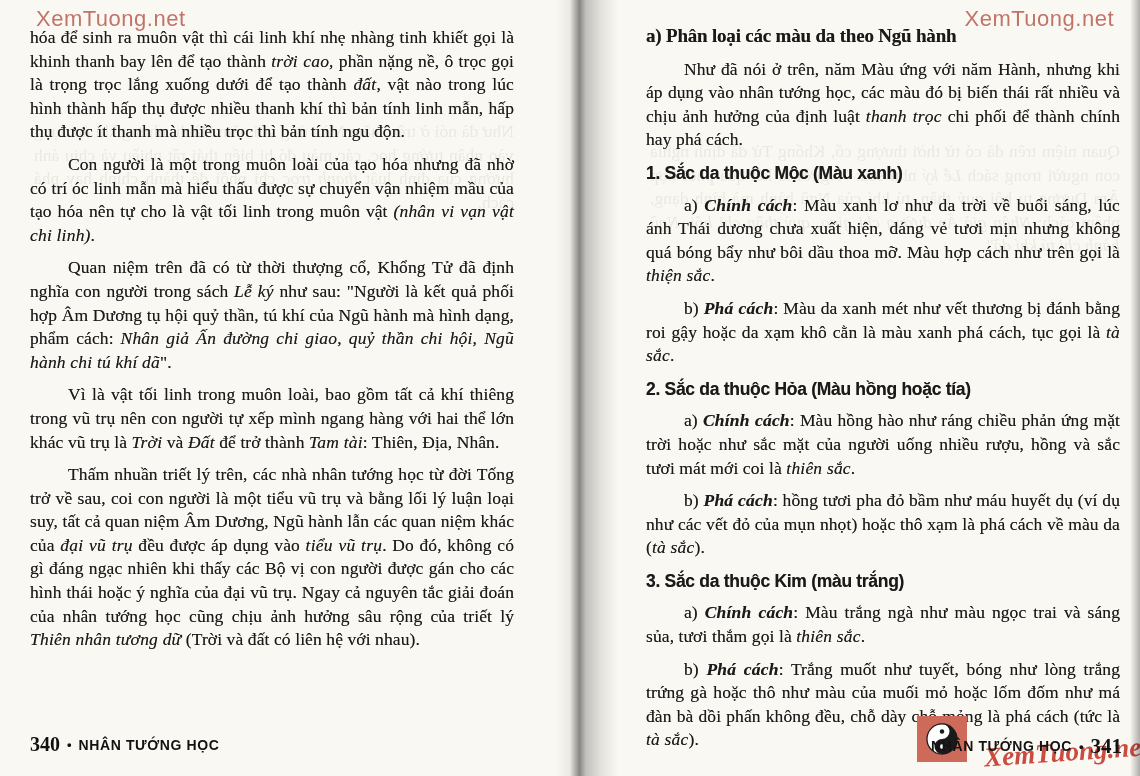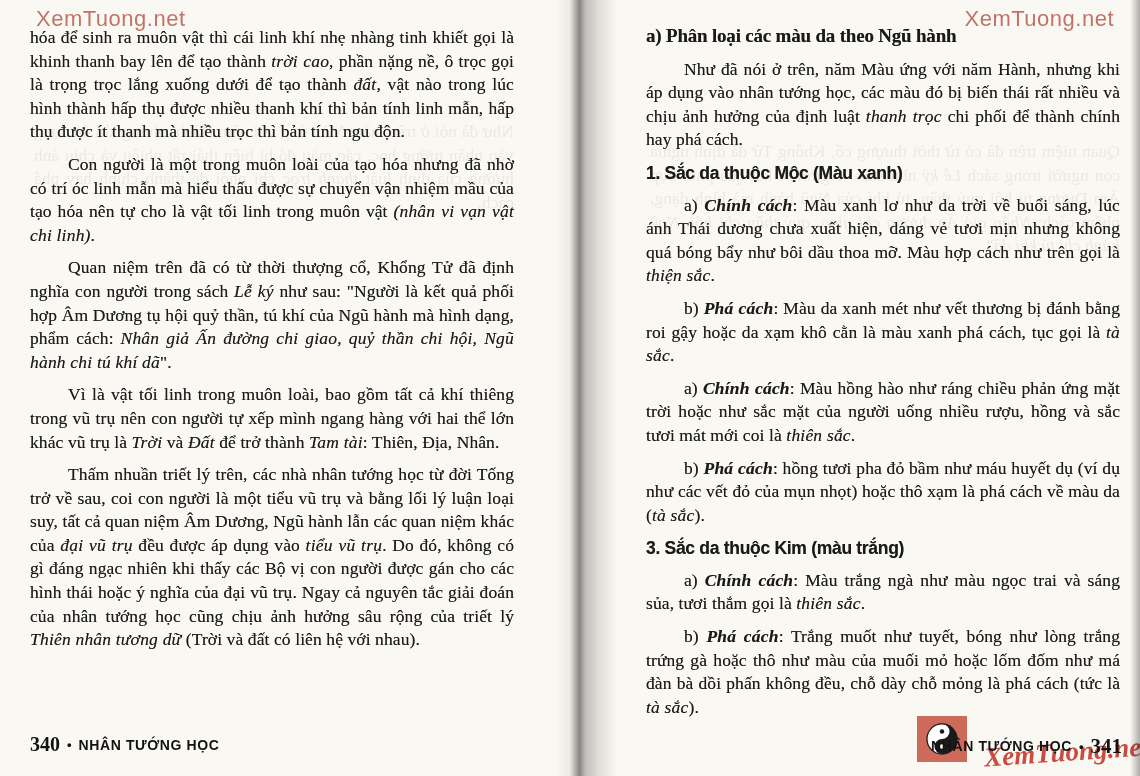--- a/index.html
+++ b/index.html
@@ -167,20 +167,21 @@
   <div id="right-page" class="page">
     <div id="ghost-right" class="ghost"><span>Quan niệm trên đã có từ thời thượng cổ, Khổng Tử đã định nghĩa con người trong sách </span><i>Lễ ký</i><span> như sau: "Người là kết quả phối hợp Âm Dương tụ hội quỷ thần, tú khí của Ngũ hành mà hình dạng, phẩm cách: </span><i>Nhân giả Ấn đường chi giao, quỷ thần chi hội, Ngũ hành chi tú khí dã</i><span>".</span></div>
     <div id="right-col" class="text-col">
       <div class="sec-heading">a) Phân loại các màu da theo Ngũ hành</div>
       <p class="para"><span>Như đã nói ở trên, năm Màu ứng với năm Hành, nhưng khi áp dụng vào nhân tướng học, các màu đó bị biến thái rất nhiều và chịu ảnh hưởng của định luật </span><i>thanh trọc</i><span> chi phối để thành chính hay phá cách.</span></p>
 
       <div class="sub-heading">1. Sắc da thuộc Mộc (Màu xanh)</div>
       <p class="para"><span>a) </span><i style="font-weight: bold;">Chính cách</i><span>: Màu xanh lơ như da trời về buổi sáng, lúc ánh Thái dương chưa xuất hiện, dáng vẻ tươi mịn nhưng không quá bóng bẩy như bôi dầu thoa mỡ. Màu hợp cách như trên gọi là </span><i>thiện sắc</i><span>.</span></p>
       <p class="para"><span>b) </span><i style="font-weight: bold;">Phá cách</i><span>: Màu da xanh mét như vết thương bị đánh bằng roi gậy hoặc da xạm khô cằn là màu xanh phá cách, tục gọi là </span><i>tà sắc</i><span>.</span></p>
 
+      <div class="sub-heading">2. Sắc da thuộc Hỏa (Màu hồng hoặc tía)</div>
       <p class="para"><span>a) </span><i style="font-weight: bold;">Chính cách</i><span>: Màu hồng hào như ráng chiều phản ứng mặt trời hoặc như sắc mặt của người uống nhiều rượu, hồng và sắc tươi mát mới coi là </span><i>thiên sắc</i><span>.</span></p>
       <p class="para"><span>b) </span><i style="font-weight: bold;">Phá cách</i><span>: hồng tươi pha đỏ bầm như máu huyết dụ (ví dụ như các vết đỏ của mụn nhọt) hoặc thô xạm là phá cách về màu da (</span><i>tà sắc</i><span>).</span></p>
 
       <div class="sub-heading">3. Sắc da thuộc Kim (màu trắng)</div>
       <p class="para"><span>a) </span><i style="font-weight: bold;">Chính cách</i><span>: Màu trắng ngà như màu ngọc trai và sáng sủa, tươi thắm gọi là </span><i>thiên sắc</i><span>.</span></p>
       <p class="para"><span>b) </span><i style="font-weight: bold;">Phá cách</i><span>: Trắng muốt như tuyết, bóng như lòng trắng trứng gà hoặc thô như màu của muối mỏ hoặc lốm đốm như má đàn bà dồi phấn không đều, chỗ dày chỗ mỏng là phá cách (tức là </span><i>tà sắc</i><span>).</span></p>
     </div>
 
     <div id="footer-right">
       <div id="logo-sq">

